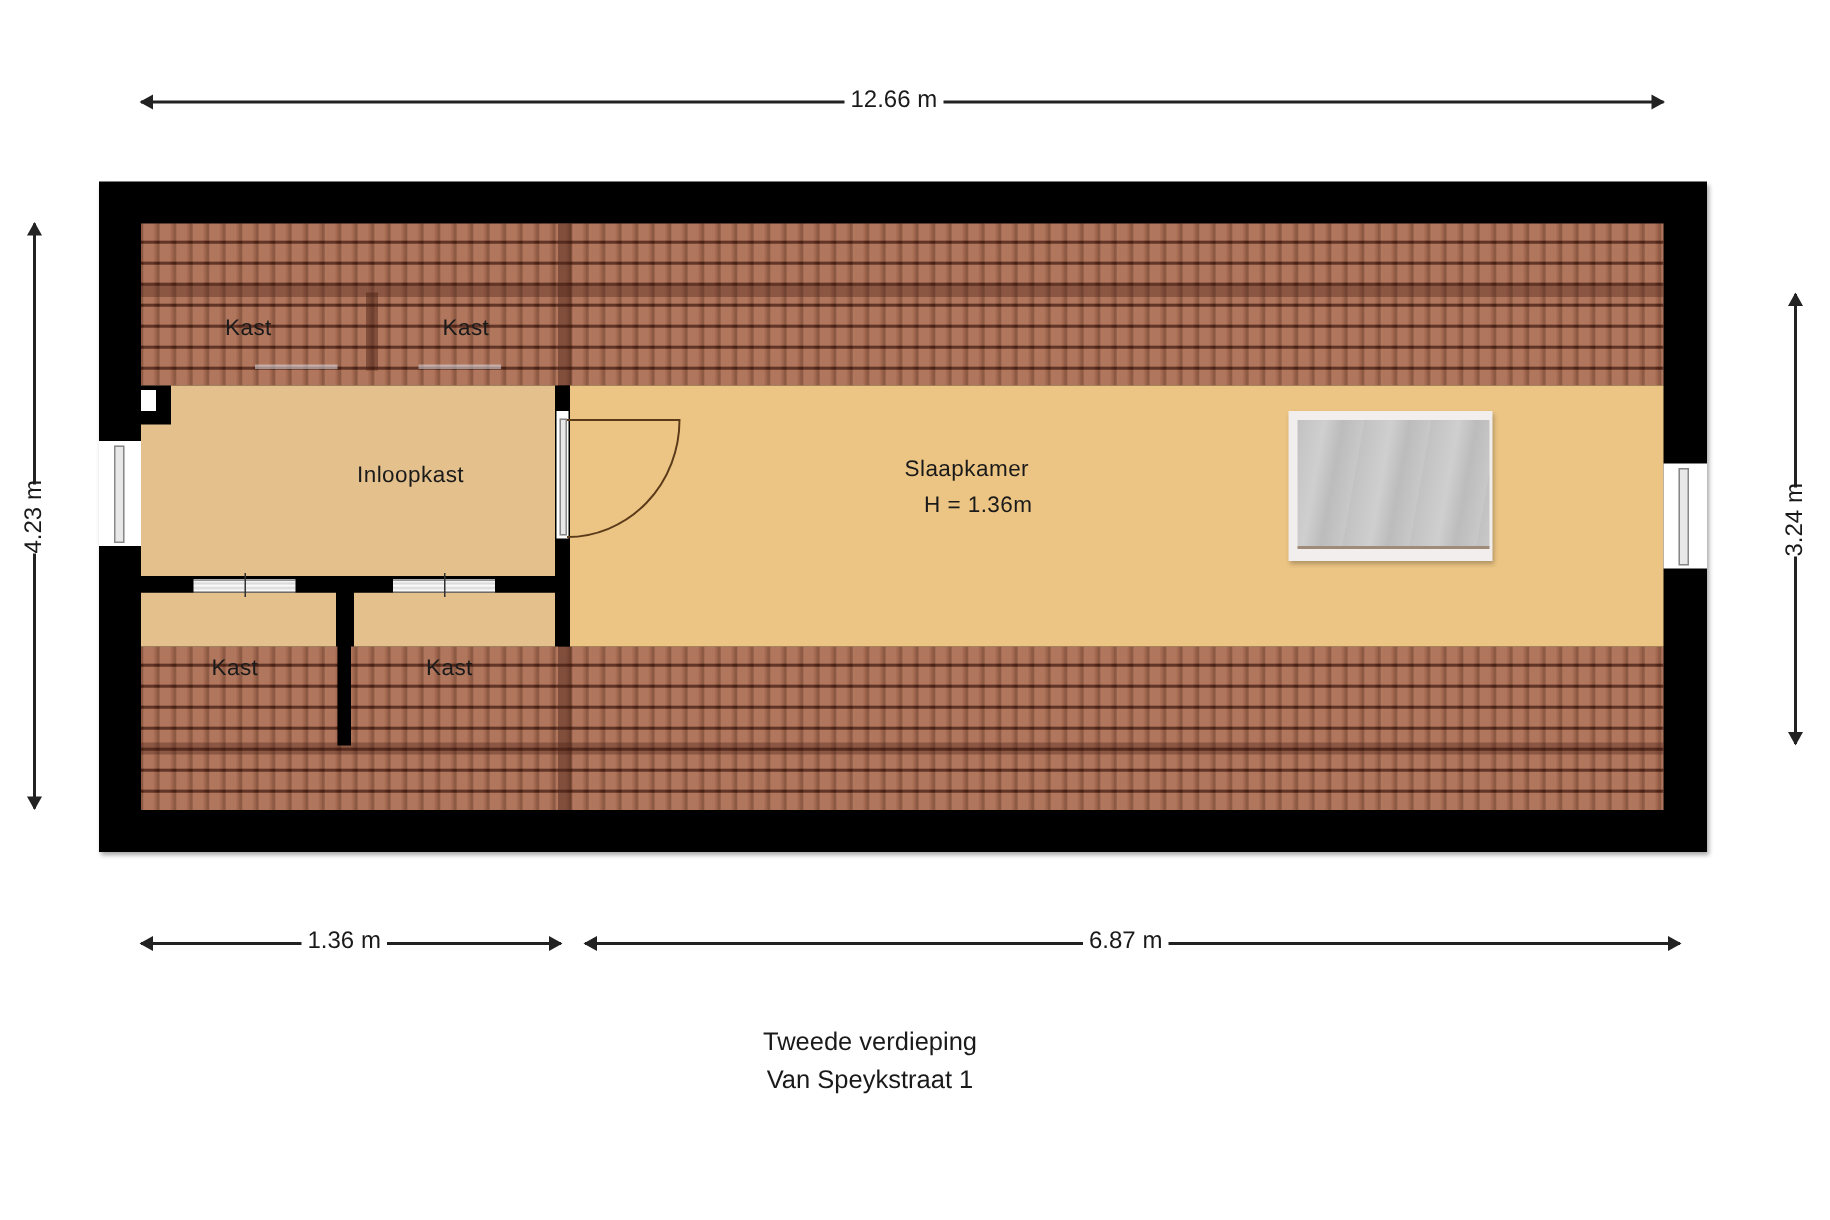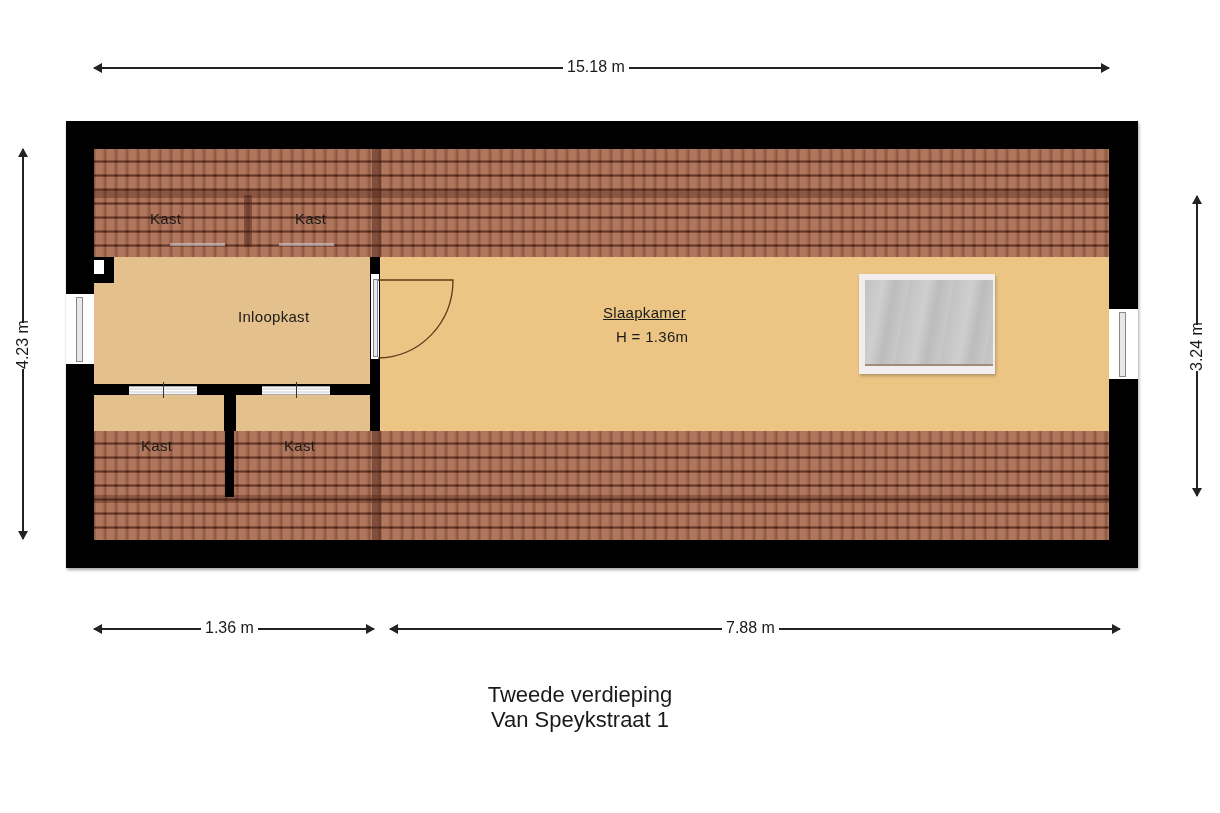--- a/index.html
+++ b/index.html
@@ -34,38 +34,38 @@
   .wall { position:absolute; background:#000; }
   .winwhite { position:absolute; background:#fff; }
   .winframe { position:absolute; border:1px solid #888; background:#e8e8e8; }
   .slider { position:absolute; background:linear-gradient(180deg,#fff 0,#d9d9d9 30%,#fff 50%,#d9d9d9 70%,#fff 100%); border-top:1px solid #aaa; border-bottom:1px solid #aaa; }
   .slider .tick { position:absolute; top:-5px; width:1px; height:16px; background:#333; left:50%; }
   .room-label { position:absolute; font-size:15px; color:#1a1a1a; text-align:right; white-space:nowrap; letter-spacing:0.3px; }
 
   .skylight { position:absolute; left:859px; top:274px; width:136px; height:100px; background:#f2eeee; box-shadow:1px 2px 3px rgba(0,0,0,0.25); }
   .skylight .glass { position:absolute; left:6px; top:6px; right:2px; bottom:8px; background:repeating-linear-gradient(100deg,#c2c2c2 0px,#cfcfcf 18px,#bcbcbc 30px,#c8c8c8 44px); border-bottom:2px solid #a08a78; }
 
-  .caption { position:absolute; left:430px; top:682px; width:300px; text-align:center; font-size:22px; line-height:25px; color:#1a1a1a; }
+  .caption { position:absolute; left:430px; top:682px; width:300px; text-align:center; font-size:17px; line-height:25px; color:#1a1a1a; }
 </style>
 </head>
 <body>
 
 <div class="hdim" style="left:94px; top:67px; width:1015px;"></div>
-<div class="dimlabel" style="left:563px; top:58px;">15.18 m</div>
+<div class="dimlabel" style="left:563px; top:58px;">12.66 m</div>
 
 <div class="vdim" style="left:22px; top:149px; height:390px;"></div>
 <div class="vlabel" style="left:0px; top:333px; width:46px; text-align:center;">4.23 m</div>
 
 <div class="vdim" style="left:1196px; top:196px; height:300px;"></div>
 <div class="vlabel" style="left:1174px; top:335px; width:46px; text-align:center;">3.24 m</div>
 
 <div class="hdim" style="left:94px; top:628px; width:280px;"></div>
 <div class="dimlabel" style="left:201px; top:619px;">1.36 m</div>
 <div class="hdim" style="left:390px; top:628px; width:730px;"></div>
-<div class="dimlabel" style="left:722px; top:619px;">7.88 m</div>
+<div class="dimlabel" style="left:722px; top:619px;">6.87 m</div>
 
 <div class="outer"></div>
 
 <div class="roof" style="left:94px; top:149px; width:1015px; height:108px;"></div>
 <div class="roof" style="left:94px; top:431px; width:1015px; height:109px;"></div>
 <div class="roof-band" style="left:94px; top:190px; width:1015px;"></div>
 <div class="roof-band" style="left:94px; top:495px; width:1015px;"></div>
 <div class="roof-seam" style="left:372px; top:149px; height:108px;"></div>
 <div class="roof-seam" style="left:372px; top:431px; height:109px;"></div>
 <div class="roof-seam" style="left:244px; top:195px; height:52px; width:8px;"></div>
@@ -106,21 +106,21 @@
 <div class="winwhite" style="left:1109px; top:309px; width:29px; height:70px;"></div>
 <div class="winframe" style="left:1119px; top:312px; width:5px; height:63px;"></div>
 
 <div class="skylight">
     <div class="glass"></div>
   </div>
 
 <div class="room-label" style="left:150px; top:210px;">Kast</div>
 <div class="room-label" style="left:295px; top:210px;">Kast</div>
 <div class="room-label" style="left:191px; top:308px;margin-left:47px;">Inloopkast</div>
-<div class="room-label" style="left:603px; top:304px;text-decoration:underline;">Slaapkamer</div>
+<div class="room-label" style="left:603px; top:304px;">Slaapkamer</div>
 <div class="room-label" style="left:616px; top:328px;">H = 1.36m</div>
 <div class="room-label" style="left:141px; top:437px;">Kast</div>
 <div class="room-label" style="left:284px; top:437px;">Kast</div>
 
 <div class="caption">
   <div>Tweede verdieping</div>
   <div>Van Speykstraat 1</div>
 </div>
 
 </body></html>

